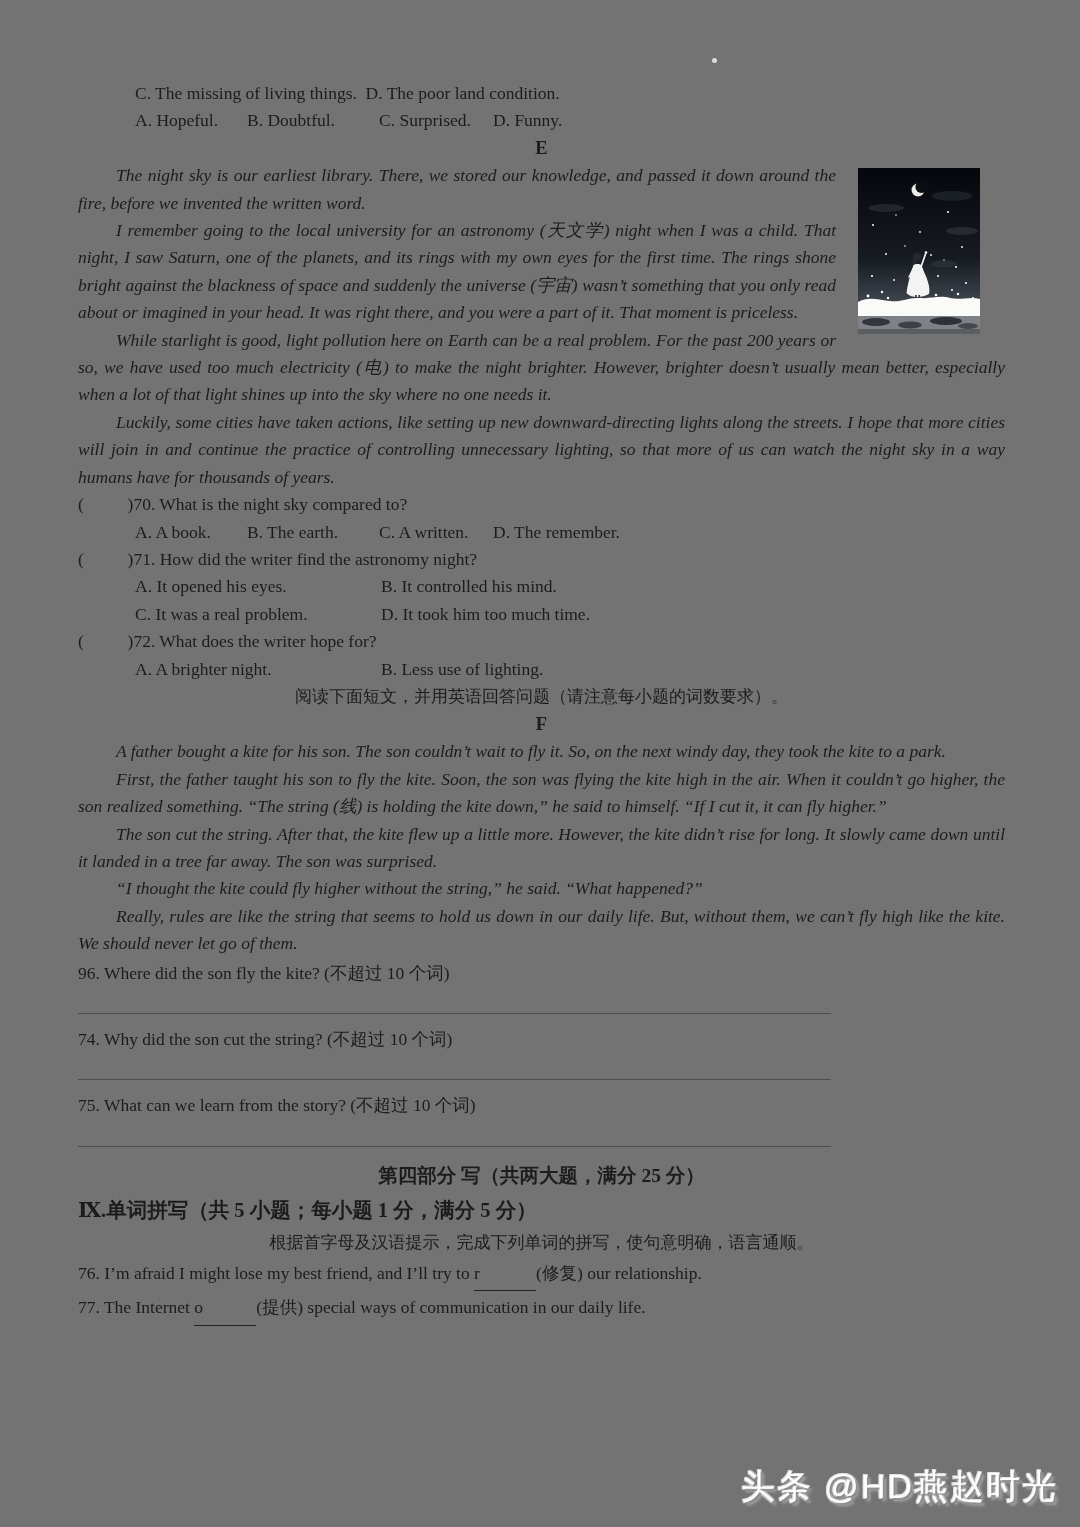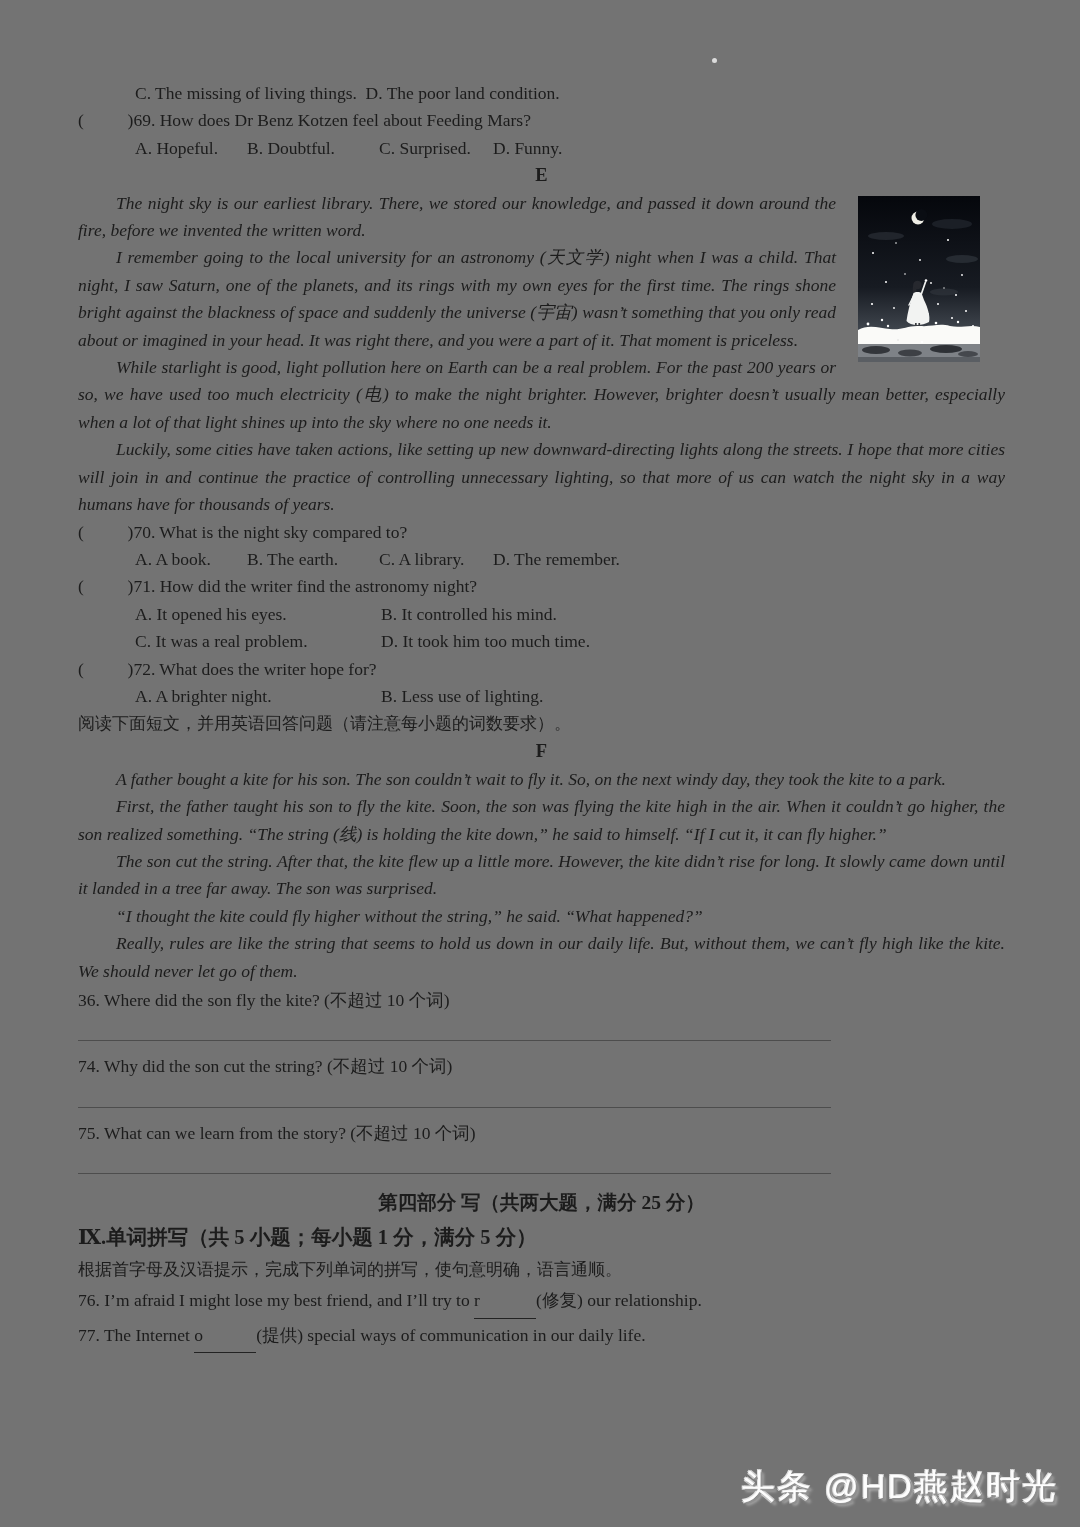--- a/index.html
+++ b/index.html
@@ -20,21 +20,21 @@
   .row4 span:nth-child(1){min-width:112px;}
   .row4 span:nth-child(2){min-width:132px;}
   .row4 span:nth-child(3){min-width:114px;}
   .row2 span:nth-child(1){min-width:246px;}
   .cd-line{padding-left:57px;line-height:27.4px;font-size:17.5px;white-space:pre-wrap;}
   .sec-head{text-align:center;font-weight:bold;font-size:18.5px;line-height:27.4px;}
   .passage p{margin:0;line-height:27.4px;font-size:17.5px;text-align:justify;font-style:italic;}
   .passage p.indent{text-indent:38px;}
   .night-fig{float:right;width:122px;height:166px;margin:6px 25px 8px 22px;padding:0;}
   .night-fig svg{display:block;}
-  .cn-line{line-height:28px;font-size:17px;}
+  .cn-line{line-height:28px;font-size:17px;text-align:center;}
   .fq{line-height:27.4px;font-size:17.5px;margin-top:2px;}
   .ans-line{width:753px;height:0;border-bottom:1.7px solid #4d4d4d;margin:26px 0 12px 0;}
   .part-head{text-align:center;font-weight:bold;font-size:19.5px;line-height:33px;margin-top:6px;}
   .ix-head{font-weight:bold;font-size:20.5px;line-height:37px;}
   .fill-item{font-size:17.5px;line-height:33.5px;}
   .blank{display:inline-block;min-width:14px;padding-right:48px;border-bottom:1.4px solid #222;}
   .watermark{
     position:absolute;top:1464px;right:22px;
     font-family:"Liberation Sans","DejaVu Sans",sans-serif;
     font-weight:normal;font-size:34px;letter-spacing:2px;
@@ -47,21 +47,20 @@
 </head>
 <body>
 
 <div class="page">
   <div class="scan-dot"></div>
 
   <div class="content">
 
     <div class="cd-line">C. The missing of living things.  D. The poor land condition.</div>
 
-    <div class="qline">(          )69. How does Dr Benz Kotzen feel about Feeding Mars?</div>
     <div class="opts row4">
       <span>A. Hopeful.</span><span>B. Doubtful.</span><span>C. Surprised.</span><span>D. Funny.</span>
     </div>
 
     <div class="sec-head">E</div>
 
     <div class="passage">
       <figure class="night-fig">
         <svg width="122" height="166" viewBox="0 0 122 166" xmlns="http://www.w3.org/2000/svg">
           <defs>
@@ -131,21 +130,21 @@
         </svg>
       </figure>
       <p class="indent">The night sky is our earliest library. There, we stored our knowledge, and passed it down around the fire, before we invented the written word.</p>
       <p class="indent">I remember going to the local university for an astronomy (天文学) night when I was a child. That night, I saw Saturn, one of the planets, and its rings with my own eyes for the first time. The rings shone bright against the blackness of space and suddenly the universe (宇宙) wasn’t something that you only read about or imagined in your head. It was right there, and you were a part of it. That moment is priceless.</p>
       <p class="indent">While starlight is good, light pollution here on Earth can be a real problem. For the past 200 years or so, we have used too much electricity (电) to make the night brighter. However, brighter doesn’t usually mean better, especially when a lot of that light shines up into the sky where no one needs it.</p>
       <p class="indent">Luckily, some cities have taken actions, like setting up new downward-directing lights along the streets. I hope that more cities will join in and continue the practice of controlling unnecessary lighting, so that more of us can watch the night sky in a way humans have for thousands of years.</p>
     </div>
 
     <div class="qline">(          )70. What is the night sky compared to?</div>
     <div class="opts row4">
-      <span>A. A book.</span><span>B. The earth.</span><span>C. A library.</span><span>D. The remember.</span>
+      <span>A. A book.</span><span>B. The earth.</span><span>C. A written.</span><span>D. The remember.</span>
     </div>
 
     <div class="qline">(          )71. How did the writer find the astronomy night?</div>
     <div class="opts row2">
       <span>A. It opened his eyes.</span><span>B. It controlled his mind.</span>
     </div>
     <div class="opts row2">
       <span>C. It was a real problem.</span><span>D. It took him too much time.</span>
     </div>
 
@@ -158,21 +157,21 @@
     <div class="sec-head">F</div>
 
     <div class="passage">
       <p class="indent">A father bought a kite for his son. The son couldn’t wait to fly it. So, on the next windy day, they took the kite to a park.</p>
       <p class="indent">First, the father taught his son to fly the kite. Soon, the son was flying the kite high in the air. When it couldn’t go higher, the son realized something. “The string (线) is holding the kite down,” he said to himself. “If I cut it, it can fly higher.”</p>
       <p class="indent">The son cut the string. After that, the kite flew up a little more. However, the kite didn’t rise for long. It slowly came down until it landed in a tree far away. The son was surprised.</p>
       <p class="indent">“I thought the kite could fly higher without the string,” he said. “What happened?”</p>
       <p class="indent">Really, rules are like the string that seems to hold us down in our daily life. But, without them, we can’t fly high like the kite. We should never let go of them.</p>
     </div>
 
-    <div class="fq">36. Where did the son fly the kite? (不超过 10 个词)</div>
+    <div class="fq">96. Where did the son fly the kite? (不超过 10 个词)</div>
     <div class="ans-line"></div>
     <div class="fq">74. Why did the son cut the string? (不超过 10 个词)</div>
     <div class="ans-line"></div>
     <div class="fq">75. What can we learn from the story? (不超过 10 个词)</div>
     <div class="ans-line"></div>
 
     <div class="part-head">第四部分  写（共两大题，满分 25 分）</div>
     <div class="ix-head">Ⅸ.单词拼写（共 5 小题；每小题 1 分，满分 5 分）</div>
     <div class="cn-line">根据首字母及汉语提示，完成下列单词的拼写，使句意明确，语言通顺。</div>
 

